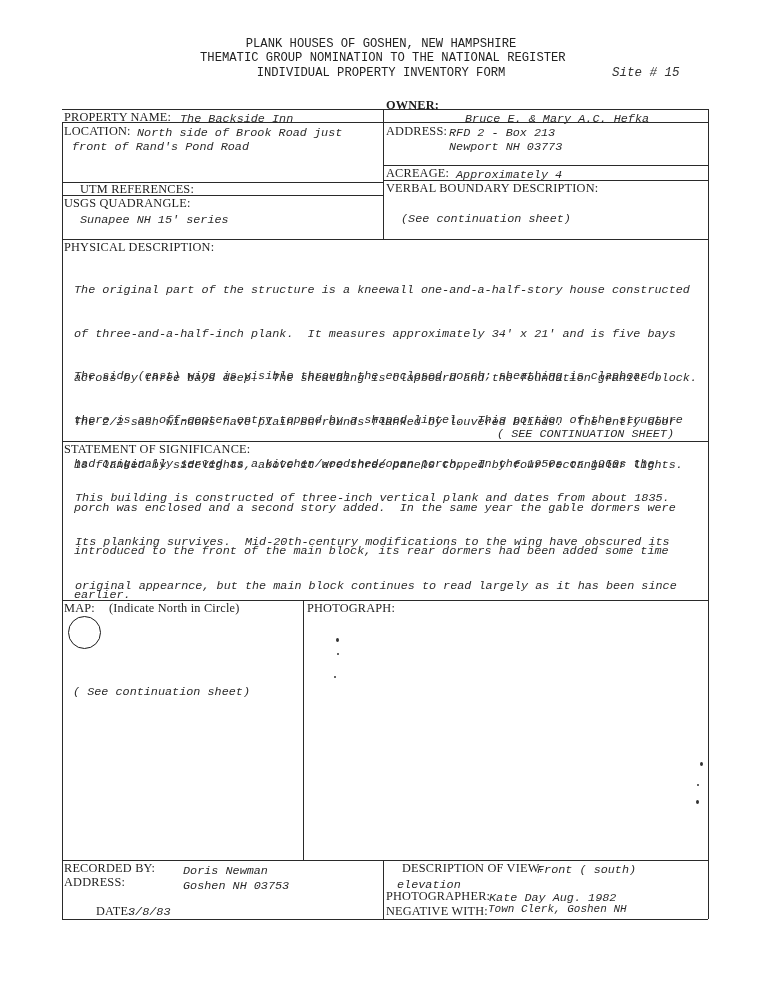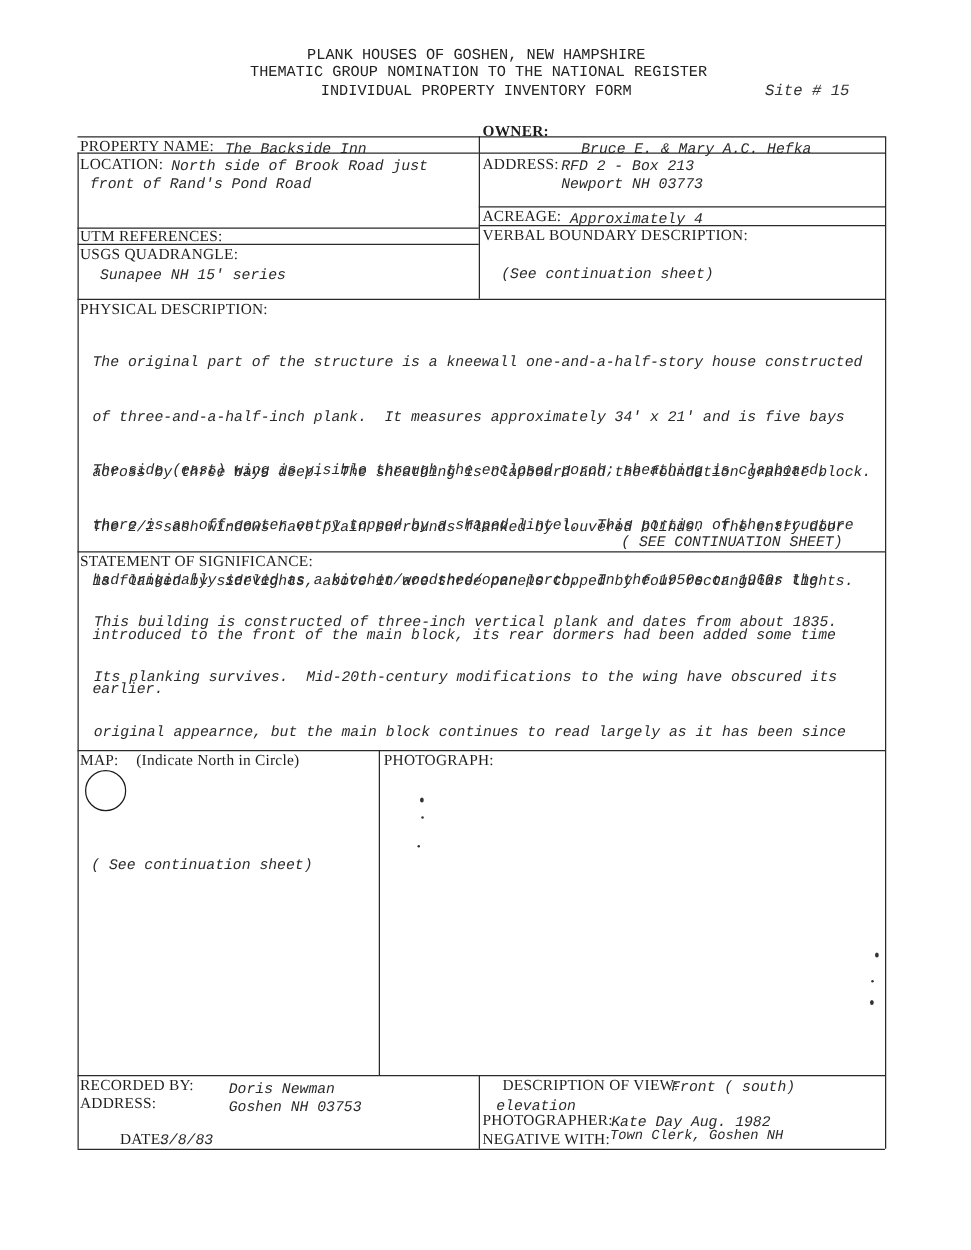--- a/index.html
+++ b/index.html
@@ -117,21 +117,21 @@
 </div>
 
 <div>
   <span class="lbl" style="left:64px; top:110px;">PROPERTY NAME:</span>
   <span class="val" style="left:180px; top:112px;">The Backside Inn</span>
 
   <span class="lbl" style="left:64px; top:124px;">LOCATION:</span>
   <span class="val" style="left:137px; top:126px;text-align:center;">North side of Brook Road just</span>
   <span class="val" style="left:72px; top:140px;">front of Rand's Pond Road</span>
 
-  <span class="lbl" style="left:64px; top:182px;">UTM REFERENCES:</span>
+  <span class="lbl" style="left:64px; top:182px;padding-left:16px;">UTM REFERENCES:</span>
 
   <span class="lbl" style="left:64px; top:196px;">USGS QUADRANGLE:</span>
   <span class="val" style="left:80px; top:213px;">Sunapee NH  15' series</span>
 </div>
 
 <div>
   <span class="lbl" style="left:386px; top:98px;font-weight:bold;">OWNER:</span>
   <span class="val" style="left:465px; top:112px;">Bruce E. &amp; Mary A.C. Hefka</span>
 
   <span class="lbl" style="left:386px; top:124px;">ADDRESS:</span>
@@ -151,20 +151,21 @@
     <div>The original part of the structure is a kneewall one-and-a-half-story house constructed</div>
     <div>of three-and-a-half-inch plank.  It measures approximately 34' x 21' and is five bays</div>
     <div>across by three bays deep.  The sheathing is clapboard and the foundation granite block.</div>
     <div>The 2/2 sash windows have plain surrounds flanked by louvered blinds.  The entry door</div>
     <div>is flanked by sidelights, above it are three panels topped by four rectangular lights.</div>
   </div>
   <div class="para" style="left:74px; top:340px;">
     <div>The side (east) wing is visible through the enclosed porch; sheathing is clapboard,</div>
     <div>there is an off-center entry topped by a shaped lintel.  This portion of the structure</div>
     <div>had originally served as a kitchen/woodshed/open porch.  In the 1950s or 1960s the</div>
+    <div>porch was enclosed and a second story added.  In the same year the gable dormers were</div>
     <div>introduced to the front of the main block, its rear dormers had been added some time</div>
     <div>earlier.</div>
   </div>
   <span class="val" style="left:497px; top:427px;">( SEE CONTINUATION SHEET)</span>
 </div>
 
 <div>
   <span class="lbl" style="left:64px; top:442px;">STATEMENT OF SIGNIFICANCE:</span>
   <div class="para" style="left:75px; top:462px;">
     <div>This building is constructed of three-inch vertical plank and dates from about 1835.</div>

